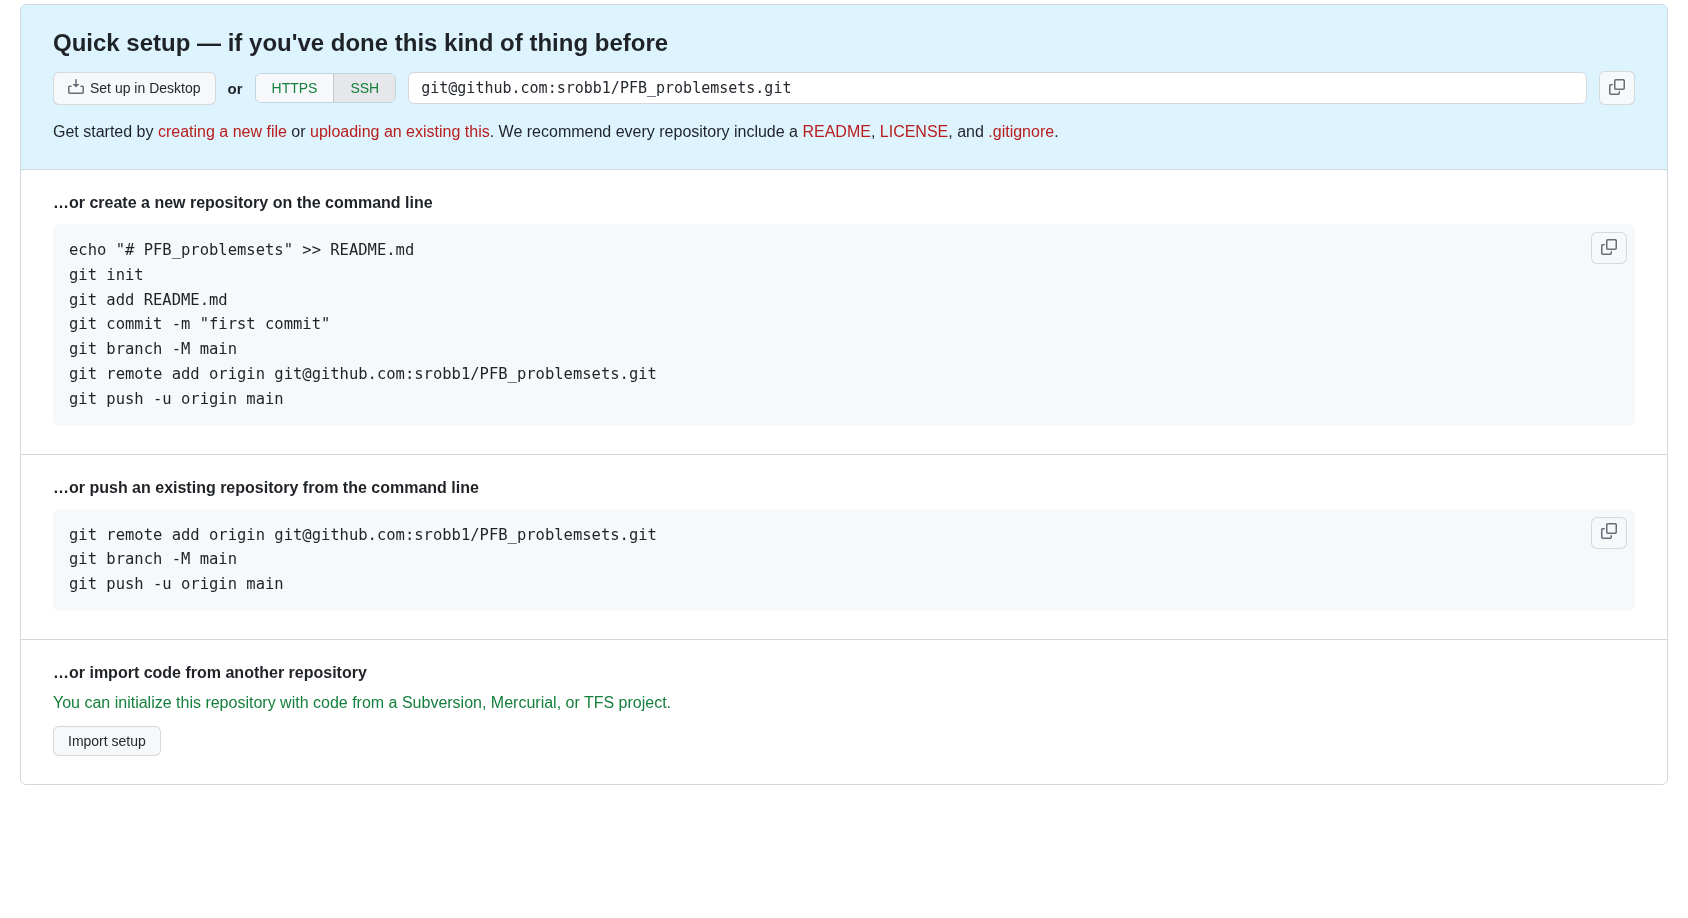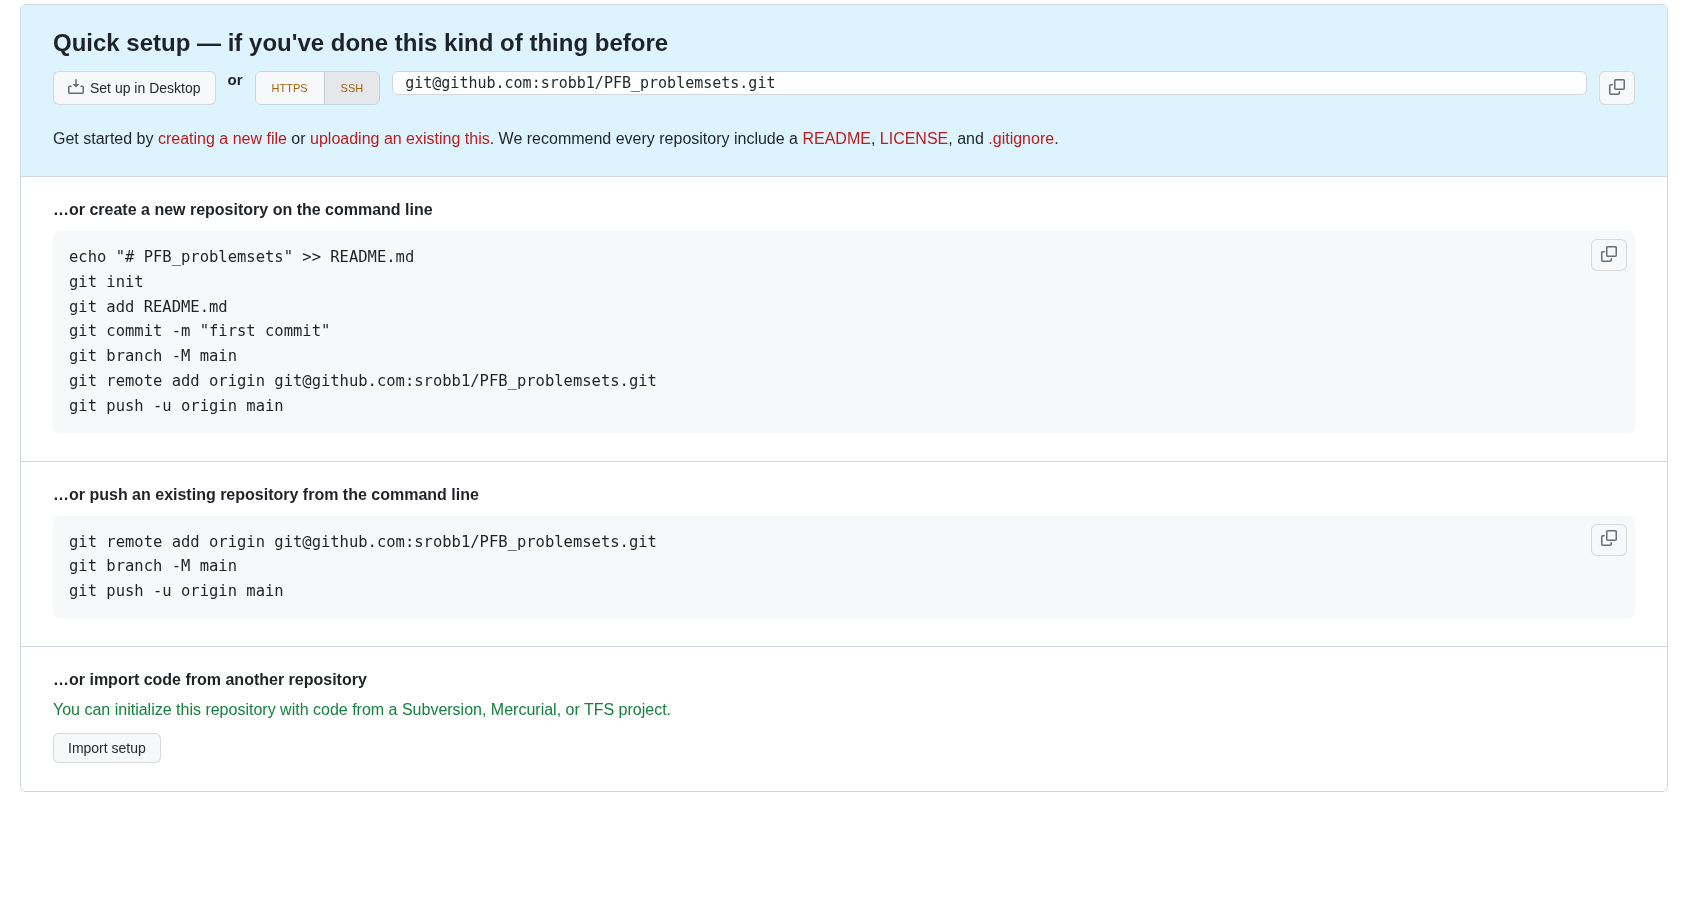--- a/index.html
+++ b/index.html
@@ -22,22 +22,23 @@
     border-bottom: 1px solid #d0d7de;
   }
   .quick-setup h2 {
     font-size: 24px;
     font-weight: 600;
     margin-bottom: 14px;
     color: #1f2328;
   }
   .clone-row {
     display: flex;
+    align-items: center;
     gap: 12px;
-    margin-bottom: 25px;
+    margin-bottom: 18px;
   }
   .btn {
     display: inline-flex;
     align-items: center;
     gap: 6px;
     padding: 6px 14px;
     font-size: 14px;
     font-weight: 500;
     color: #24292f;
     background: #f6f8fa;
@@ -48,39 +49,39 @@
   }
   .or-text { font-weight: 600; color: #1f2328; font-size: 15px; }
   .seg-group {
     display: inline-flex;
     border: 1px solid rgba(31,35,40,0.15);
     border-radius: 6px;
     overflow: hidden;
   }
   .seg-btn {
     padding: 6px 16px;
-    font-size: 11px;
+    font-size: 14px;
     font-weight: 500;
     background: #f6f8fa;
     border: none;
     cursor: pointer;
-    color: #a16207;
+    color: #15803d;
   }
   .seg-btn + .seg-btn { border-left: 1px solid rgba(31,35,40,0.15); }
   .seg-btn.selected { background: #e5e7ea; }
   .url-input {
     flex: 1;
     padding: 6px 12px;
     font-family: ui-monospace, SFMono-Regular, "SF Mono", Menlo, Consolas, monospace;
     font-size: 15px;
     color: #24292f;
     background: #ffffff;
     border: 1px solid #d0d7de;
     border-radius: 6px;
-    height: 24px;
+    height: 32px;
   }
   .copy-btn {
     width: 36px;
     height: 34px;
     display: inline-flex;
     align-items: center;
     justify-content: center;
     background: #f6f8fa;
     border: 1px solid rgba(31,35,40,0.15);
     border-radius: 6px;

